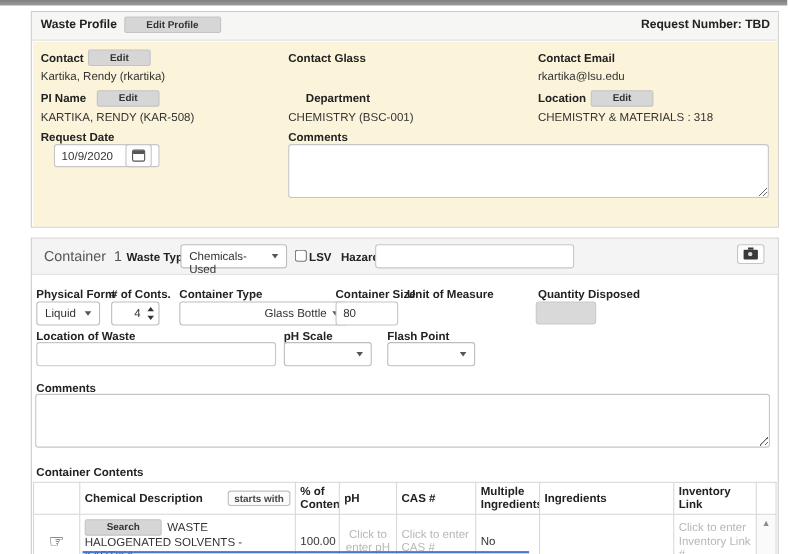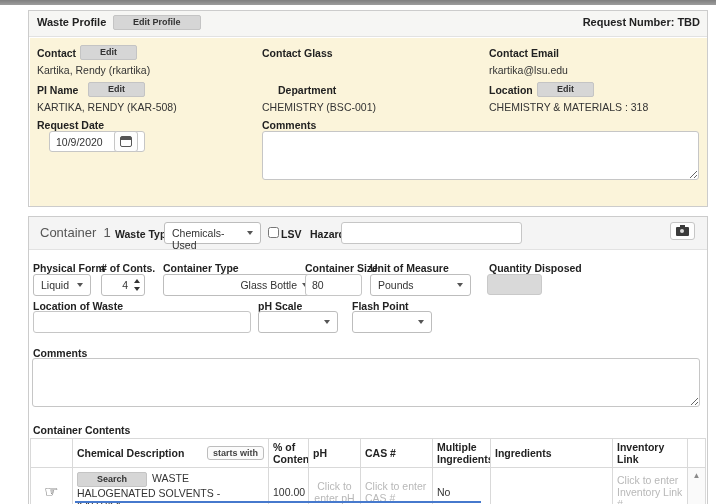--- a/index.html
+++ b/index.html
@@ -146,24 +146,20 @@
   <div class="stepper" style="left:101px; top:274px; width:44px; height:22px;">
     <span class="num">4</span>
     <span class="spin-up"></span>
     <span class="spin-dn"></span>
   </div>
   <div class="sel" style="left:163px; top:274px; width:153px; height:22px;text-align:right;">
     <span>Glass Bottle</span>
     <span class="caret"></span>
   </div>
   <input class="inp" style="left: 305px; top: 274px; width: 57px; height: 22px;" value="80">
-  <div class="sel" style="left:370px; top:274px; width:101px; height:22px;">
-    <span>Pounds</span>
-    <span class="caret"></span>
-  </div>
   <input class="inp" disabled="" style="left: 487px; top: 274px; width: 55px; height: 21px;">
 
   <div class="lbl" style="left:33px; top:300px;">Location of Waste</div>
   <div class="lbl" style="left:258px; top:300px;">pH Scale</div>
   <div class="lbl" style="left:352px; top:300px;">Flash Point</div>
 
   <input class="inp" style="left: 33px; top: 311px; width: 218px; height: 22px;">
   <div class="sel" style="left:258px; top:311px; width:80px; height:22px;">
     <span class="caret"></span>
   </div>

